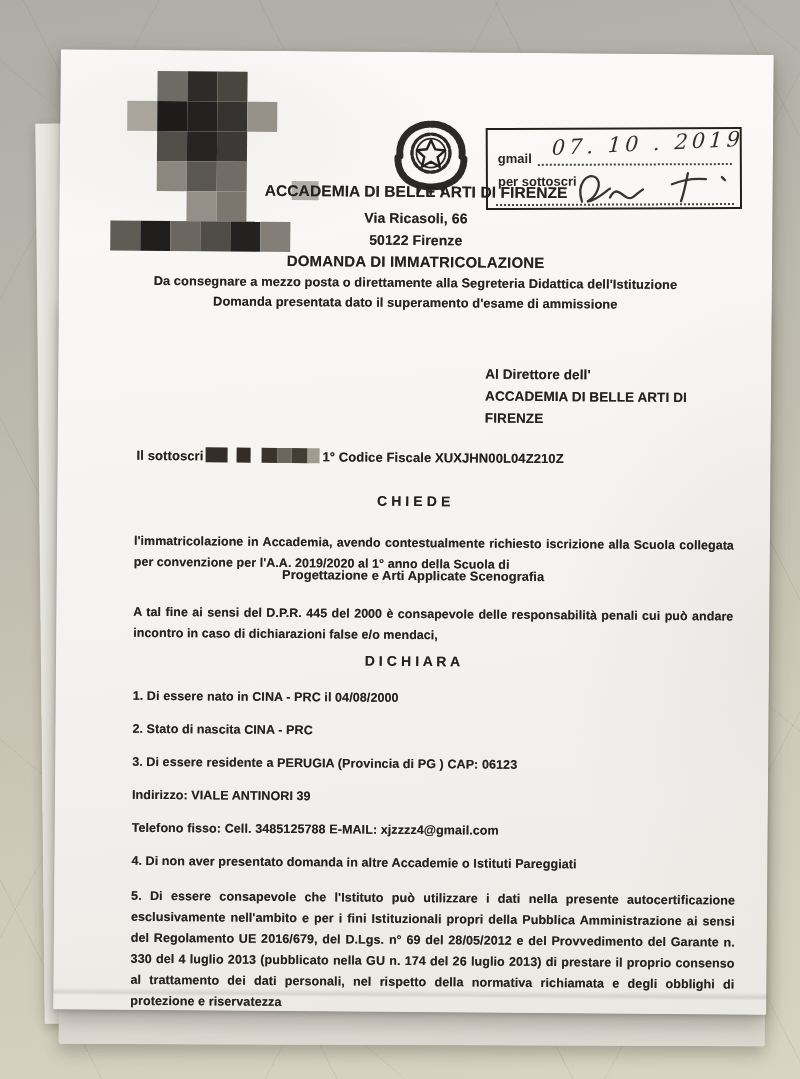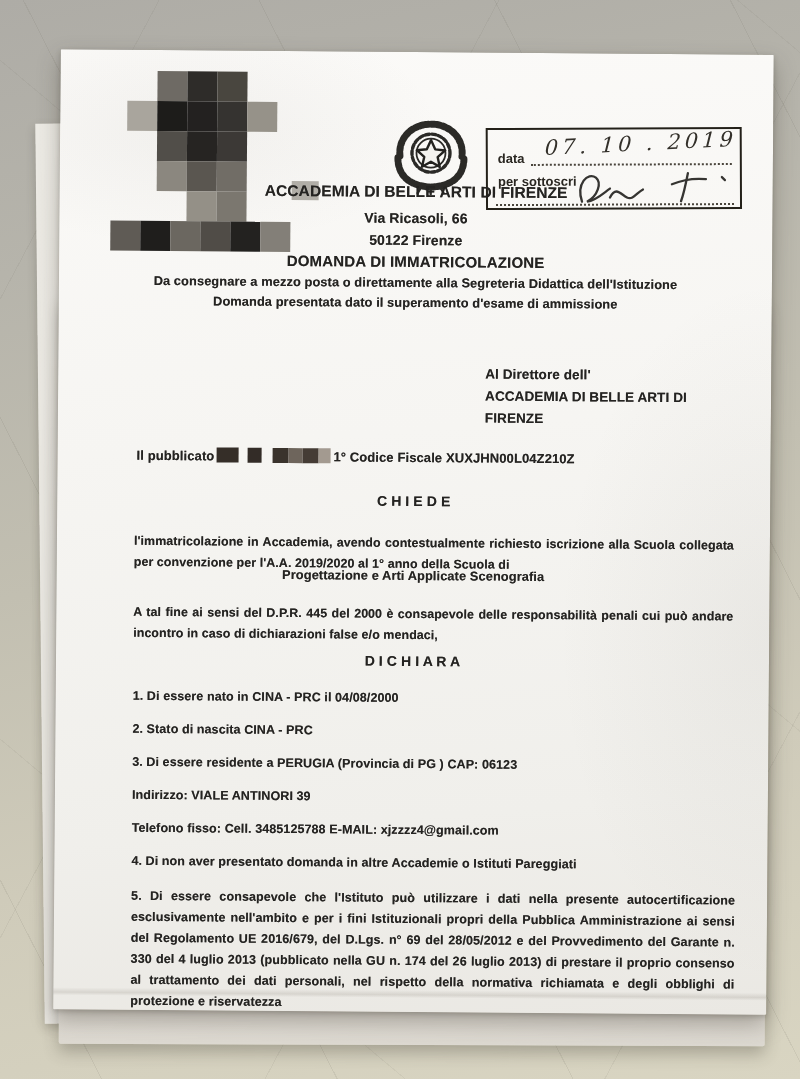--- a/index.html
+++ b/index.html
@@ -135,21 +135,21 @@
       <circle cx="47" cy="37" r="19" stroke-width="3.4" stroke-dasharray="4 2.4"></circle>
       <circle cx="47" cy="37" r="14.5" stroke-width="1.8"></circle>
       <path d="M30 66 C38 71 56 71 64 66" stroke-width="3"></path>
       <path d="M38 70 L34 77 M47 71 L47 78 M56 70 L60 77" stroke-width="2.4"></path>
     </g>
     <path d="M47 24 L51.2 33.2 L61.2 34.2 L53.7 40.9 L55.9 50.7 L47 45.6 L38.1 50.7 L40.3 40.9 L32.8 34.2 L42.8 33.2 Z" fill="#f4f3ef" stroke="#23221f" stroke-width="2.4" stroke-linejoin="round"></path>
   </svg>
 
   <div class="abs stamp">
     <div class="stamp-row">
-      <span>data</span>
+      <span>gmail</span>
       <span class="dotline">
         <span class="hand-date">07. 10 . 2019</span>
       </span>
     </div>
     <div class="stamp-row2">
       <span>per sottoscri</span>
       <svg class="sig-svg" width="168" height="46" viewBox="0 0 168 46">
         <g fill="none" stroke="#1b1a17" stroke-width="2.3" stroke-linecap="round" opacity=".88">
           <path d="M10 36 C4 18 16 6 24 12 C30 17 26 30 15 36 C24 35 32 27 38 23"></path>
           <path d="M38 32 c6 -12 11 -3 17 0 c6 3 10 -5 16 -8"></path>
@@ -169,21 +169,21 @@
   <div class="abs ctr doc-text h-sub1">Da consegnare a mezzo posta o direttamente alla Segreteria Didattica dell'Istituzione</div>
   <div class="abs ctr doc-text h-sub2">Domanda presentata dato il superamento d'esame di ammissione</div>
 
   <div class="abs doc-text recipient">
     <div>Al Direttore dell'</div>
     <div>ACCADEMIA DI BELLE ARTI DI</div>
     <div>FIRENZE</div>
   </div>
 
   <div class="abs doc-text sottoscritto">
-    <span>Il pubblicato</span>
+    <span>Il sottoscri</span>
     <i style="width:22px;background:#352e28;margin-left:2px"></i>
     <i style="width:14px;background:#332c27;margin-left:9px"></i>
     <i style="width:16px;background:#3a332c;margin-left:11px"></i>
     <i style="width:14px;background:#6e655c"></i>
     <i style="width:16px;background:#453c35"></i>
     <i style="width:12px;background:#a39a90"></i>
     <span style="margin-left:3px">1° Codice Fiscale XUXJHN00L04Z210Z</span>
   </div>
 
   <div class="abs ctr doc-text chiede-h">C H I E D E</div>

